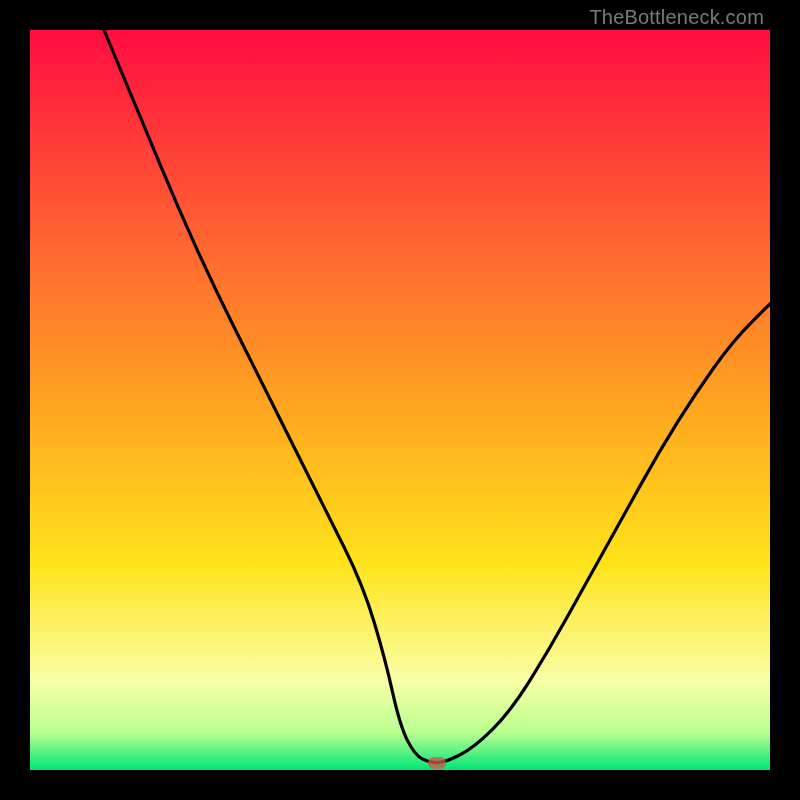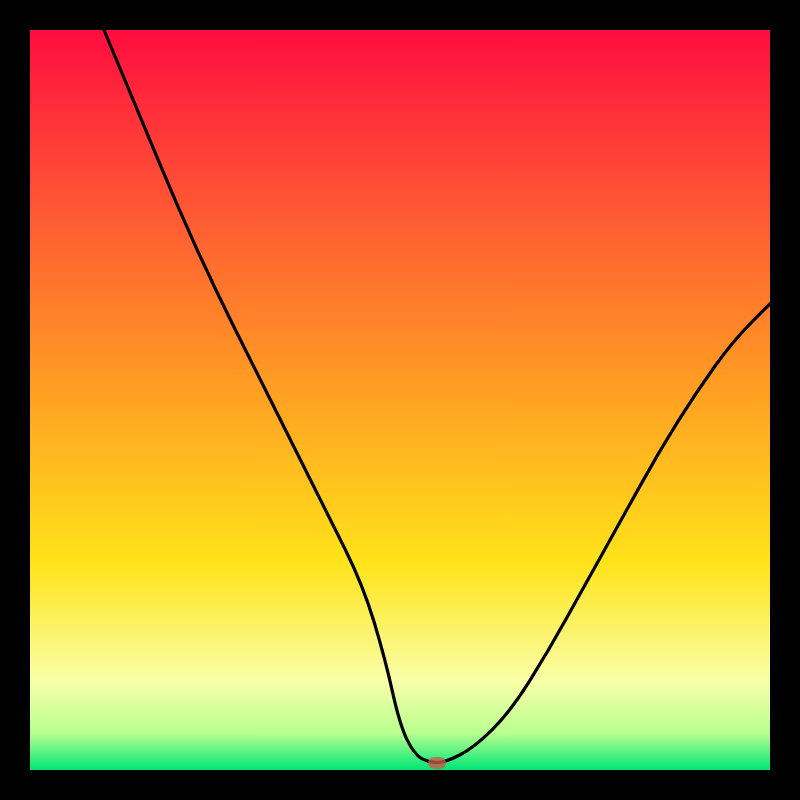--- a/index.html
+++ b/index.html
@@ -60,20 +60,21 @@
     background: #cc5a4a;
     opacity: 0.78;
     transform: translate(-50%, -50%);
   }
 </style>
 </head>
 <body>
 
 <div class="frame">
 
+  <div class="watermark">TheBottleneck.com</div>
 
   <div class="plot-area" id="plot-area" style="--c0: #ff0d3f; --c1: #ff5a33; --c2: #ffa321; --c3: #ffe31a; --c4: #f9ffa8; --c5: #b8ff8e; --c6: #00e676;">
 
     <svg class="curve" viewBox="0 0 740 740" preserveAspectRatio="none">
       <path id="curve-path" fill="none" stroke="#000" stroke-width="3.2" stroke-linecap="round" stroke-linejoin="round" d="M 74 0 Q 111 88.79999999999995 129.5 133.2 Q 148 177.60000000000002 166.5 218.3 Q 185 259 203.5 296 Q 222 332.99999999999994 240.5 370 Q 259 407 277.5 444 Q 296 481 314.5 518 Q 333 555 344.1 592 Q 355.2 629 362.6 662.3 Q 370 695.6 377.4 710.4000000000001 Q 384.8 725.2 392.20000000000005 728.9000000000001 Q 399.6 732.6 407 732.6 Q 414.40000000000003 732.6 429.20000000000005 725.2 Q 444 717.8 462.5 699.3 Q 481 680.8 499.5 651.2 Q 518 621.6 536.5 588.3 Q 555 555 573.5 521.7 Q 592 488.4 610.5 455.1 Q 629 421.8 647.5 392.2 Q 666 362.59999999999997 684.5 336.7 Q 703 310.8 721.5 292.3 T 740 273.8"></path>
     </svg>
 
     <div class="marker" id="marker" style="left: 407px; top: 732.6px;"></div>
   </div>
 

